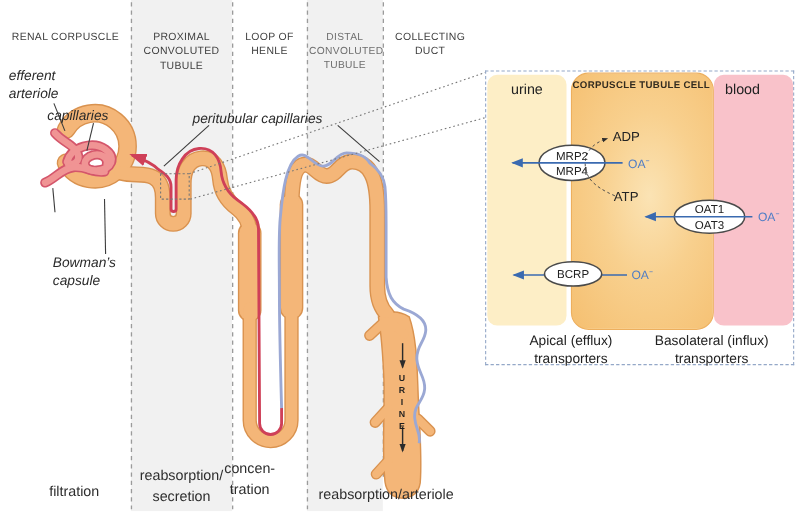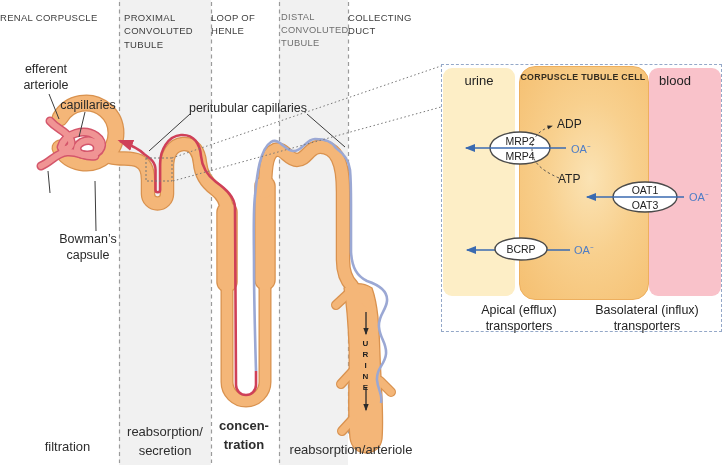--- a/index.html
+++ b/index.html
@@ -1,23 +1,23 @@
 <!DOCTYPE html>
 <html><head>
 <meta charset="utf-8">
 <style>
   html,body{margin:0;padding:0;background:#fff;}
   .stage{position:relative;width:725px;height:465px;background:#ffffff;overflow:hidden;
          font-family:"Liberation Sans",sans-serif;color:#2a2a2a;}
   .band{position:absolute;top:0;height:465px;background:#f1f1f1;}
-  .colhdr{position:absolute;top:0;padding-top:11px;font-size:9.5px;
+  .colhdr{position:absolute;top:0;padding-top:27px;text-align:center;font-size:9.5px;
           line-height:1.4;letter-spacing:.3px;color:#3e3e3e;white-space:pre-line;}
   .colhdr.light{color:#6f6f6f;}
   svg.overlay{position:absolute;left:0;top:0;}
-  .lbl{position:absolute;text-align:center;font-size:12.5px;line-height:1.3;color:#2a2a2a;}
+  .lbl{position:absolute;font-size:12.5px;line-height:1.3;color:#2a2a2a;font-style:italic;}
   .fn{position:absolute;text-align:center;font-size:13px;line-height:1.45;color:#2d2d2d;}
   .urine-vert{position:absolute;left:361px;top:339px;writing-mode:vertical-rl;text-orientation:upright;
               font-size:8px;font-weight:bold;letter-spacing:2px;color:#1e1e1e;}
   
   .inset-border{position:absolute;left:441px;top:64px;width:279px;height:266px;
                 border:1px dashed #94a8c8;background:#fff;}
   .zone{position:absolute;}
   .zone.urine{left:443px;top:68px;width:72px;height:228px;background:#fdeec6;border-radius:9px;}
   .zone.cell{left:519px;top:66px;width:128px;height:232px;border-radius:16px;border:1px solid #edaf5e;
              background:radial-gradient(ellipse at 55% 48%, #fbe3b4 0%, #f8d08e 45%, #f5bf70 100%);}
@@ -149,21 +149,21 @@
   <div class="colhdr" style="left:348px;width:86px;">COLLECTING DUCT</div>
 
   <div class="lbl" style="left:8px;top:61px;width:76px;">efferent arteriole</div>
   <div class="lbl" style="left:43px;top:97px;width:90px;">capillaries</div>
   <div class="lbl" style="left:48px;top:231px;width:80px;">Bowman’s capsule</div>
   <div class="lbl" style="left:175px;top:100px;width:146px;">peritubular capillaries</div>
   <div class="urine-vert">URINE</div>
 
   <div class="fn" style="left:20px;top:438px;width:95px;">filtration</div>
   <div class="fn" style="left:120px;top:423px;width:90px;">reabsorption/ secretion</div>
-  <div class="fn" style="left:213px;top:417px;width:62px;font-weight:bold;">concen- tration</div>
+  <div class="fn" style="left:196px;top:417px;width:62px;">concen- tration</div>
   <div class="fn" style="left:280px;top:441px;width:142px;">reabsorption/arteriole</div>
 
   <div class="zlabel" style="left:443px;top:73px;width:72px;">urine</div>
   <div class="zlabel cellhdr" style="left:519px;top:72px;width:128px;text-align:center;">CORPUSCLE TUBULE CELL</div>
   <div class="zlabel" style="left:649px;top:73px;width:52px;">blood</div>
   <div class="caption" style="left:466px;top:302px;width:106px;">Apical (efflux) transporters</div>
   <div class="caption" style="left:582px;top:302px;width:130px;">Basolateral (influx) transporters</div>
 
 </div>
 

